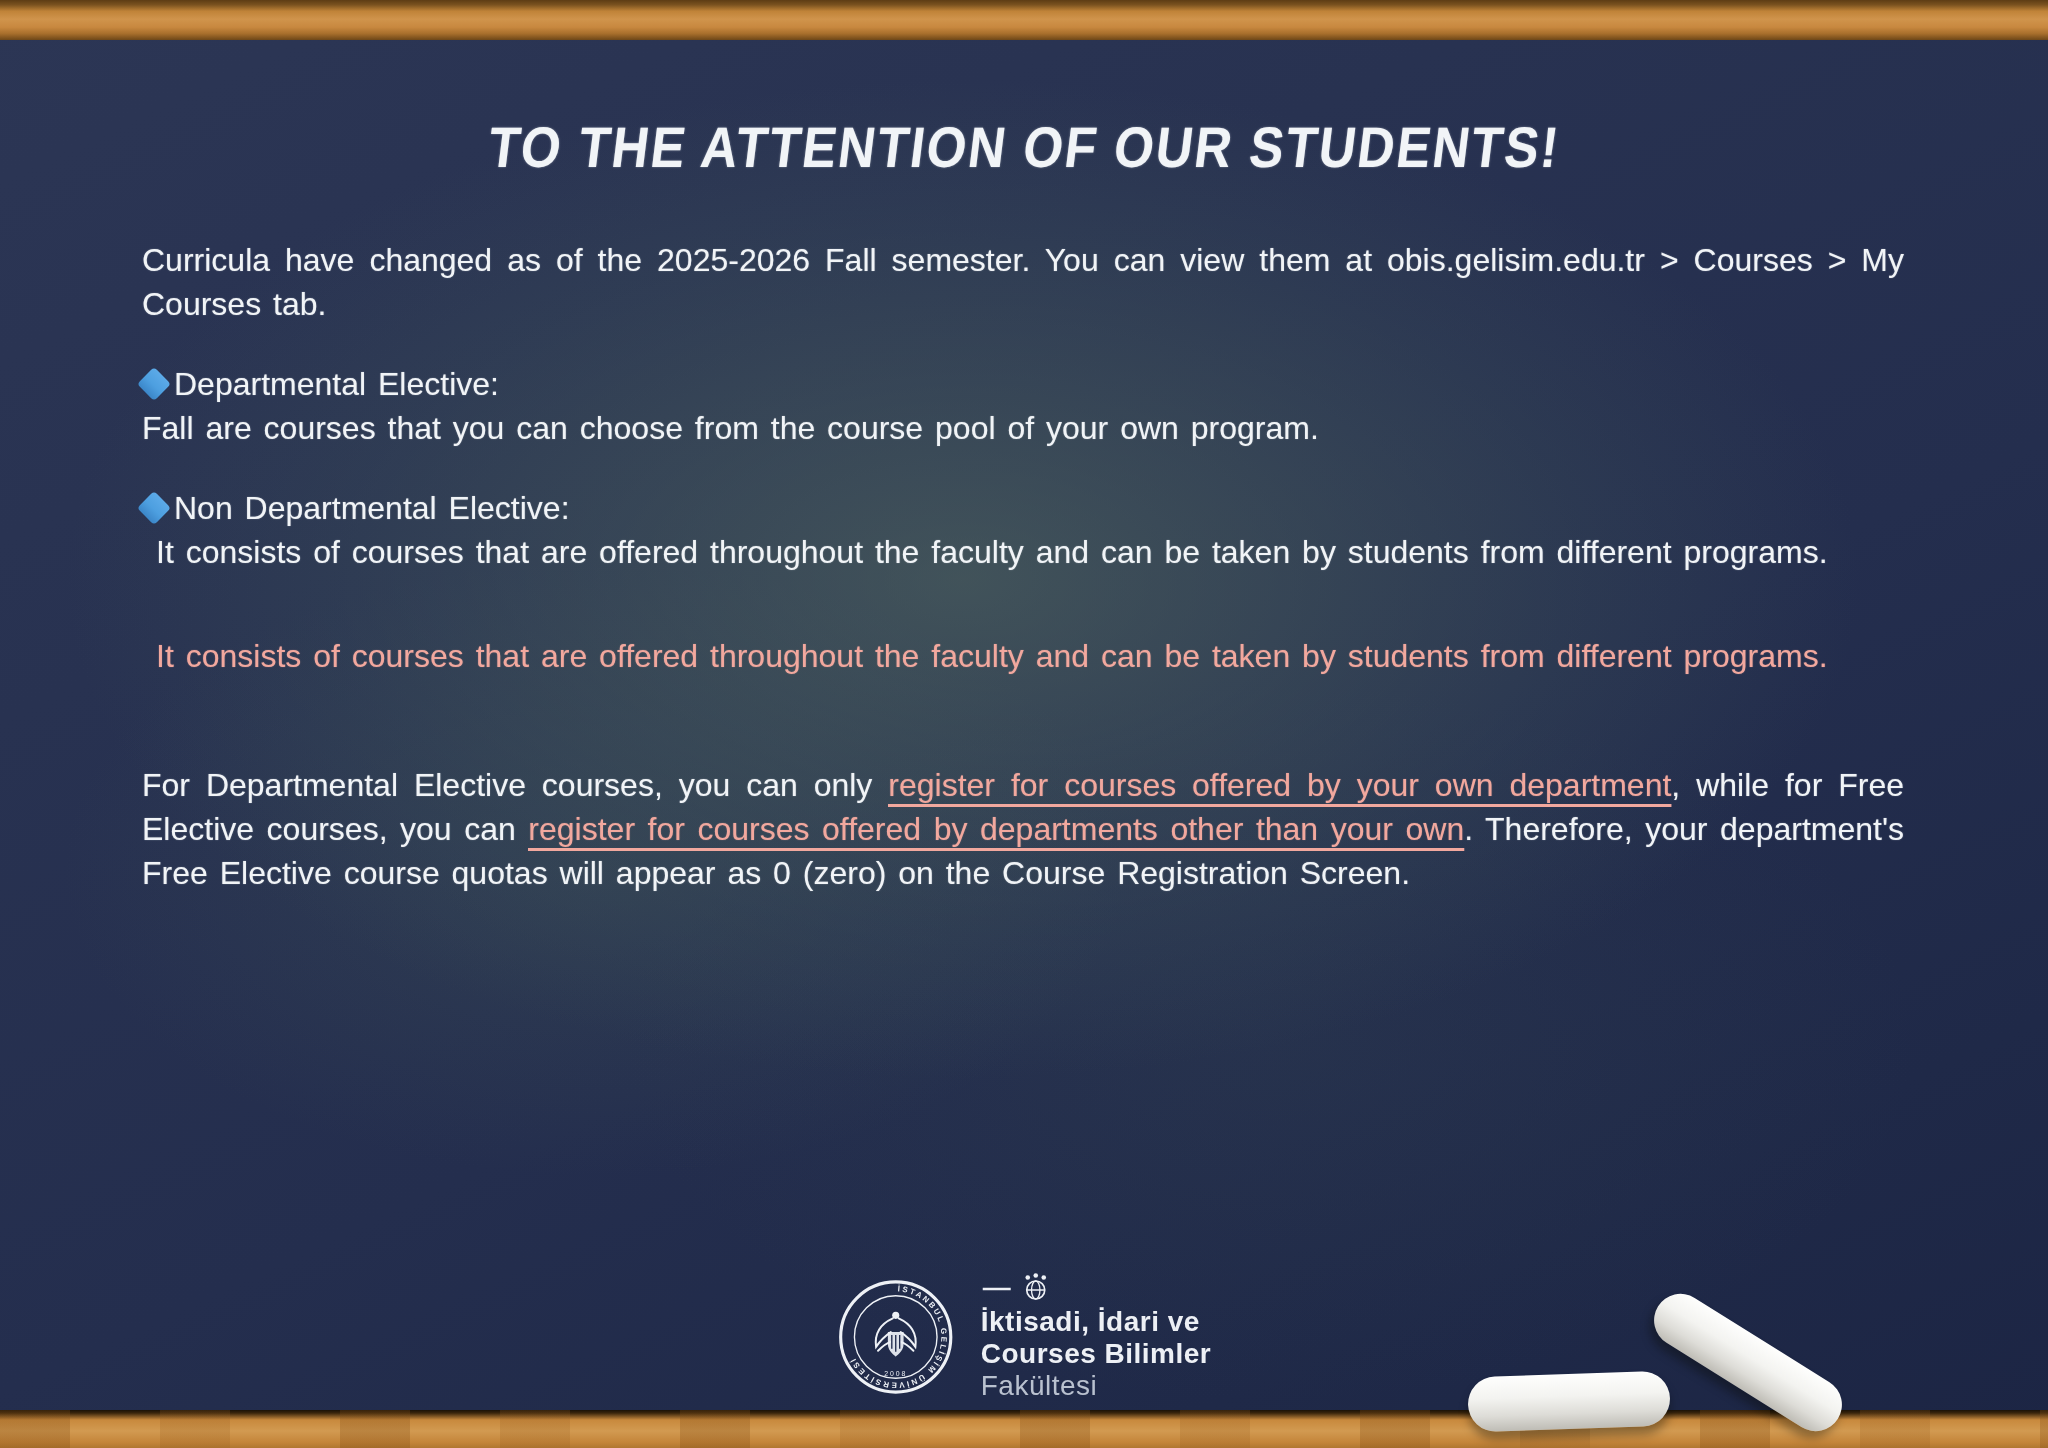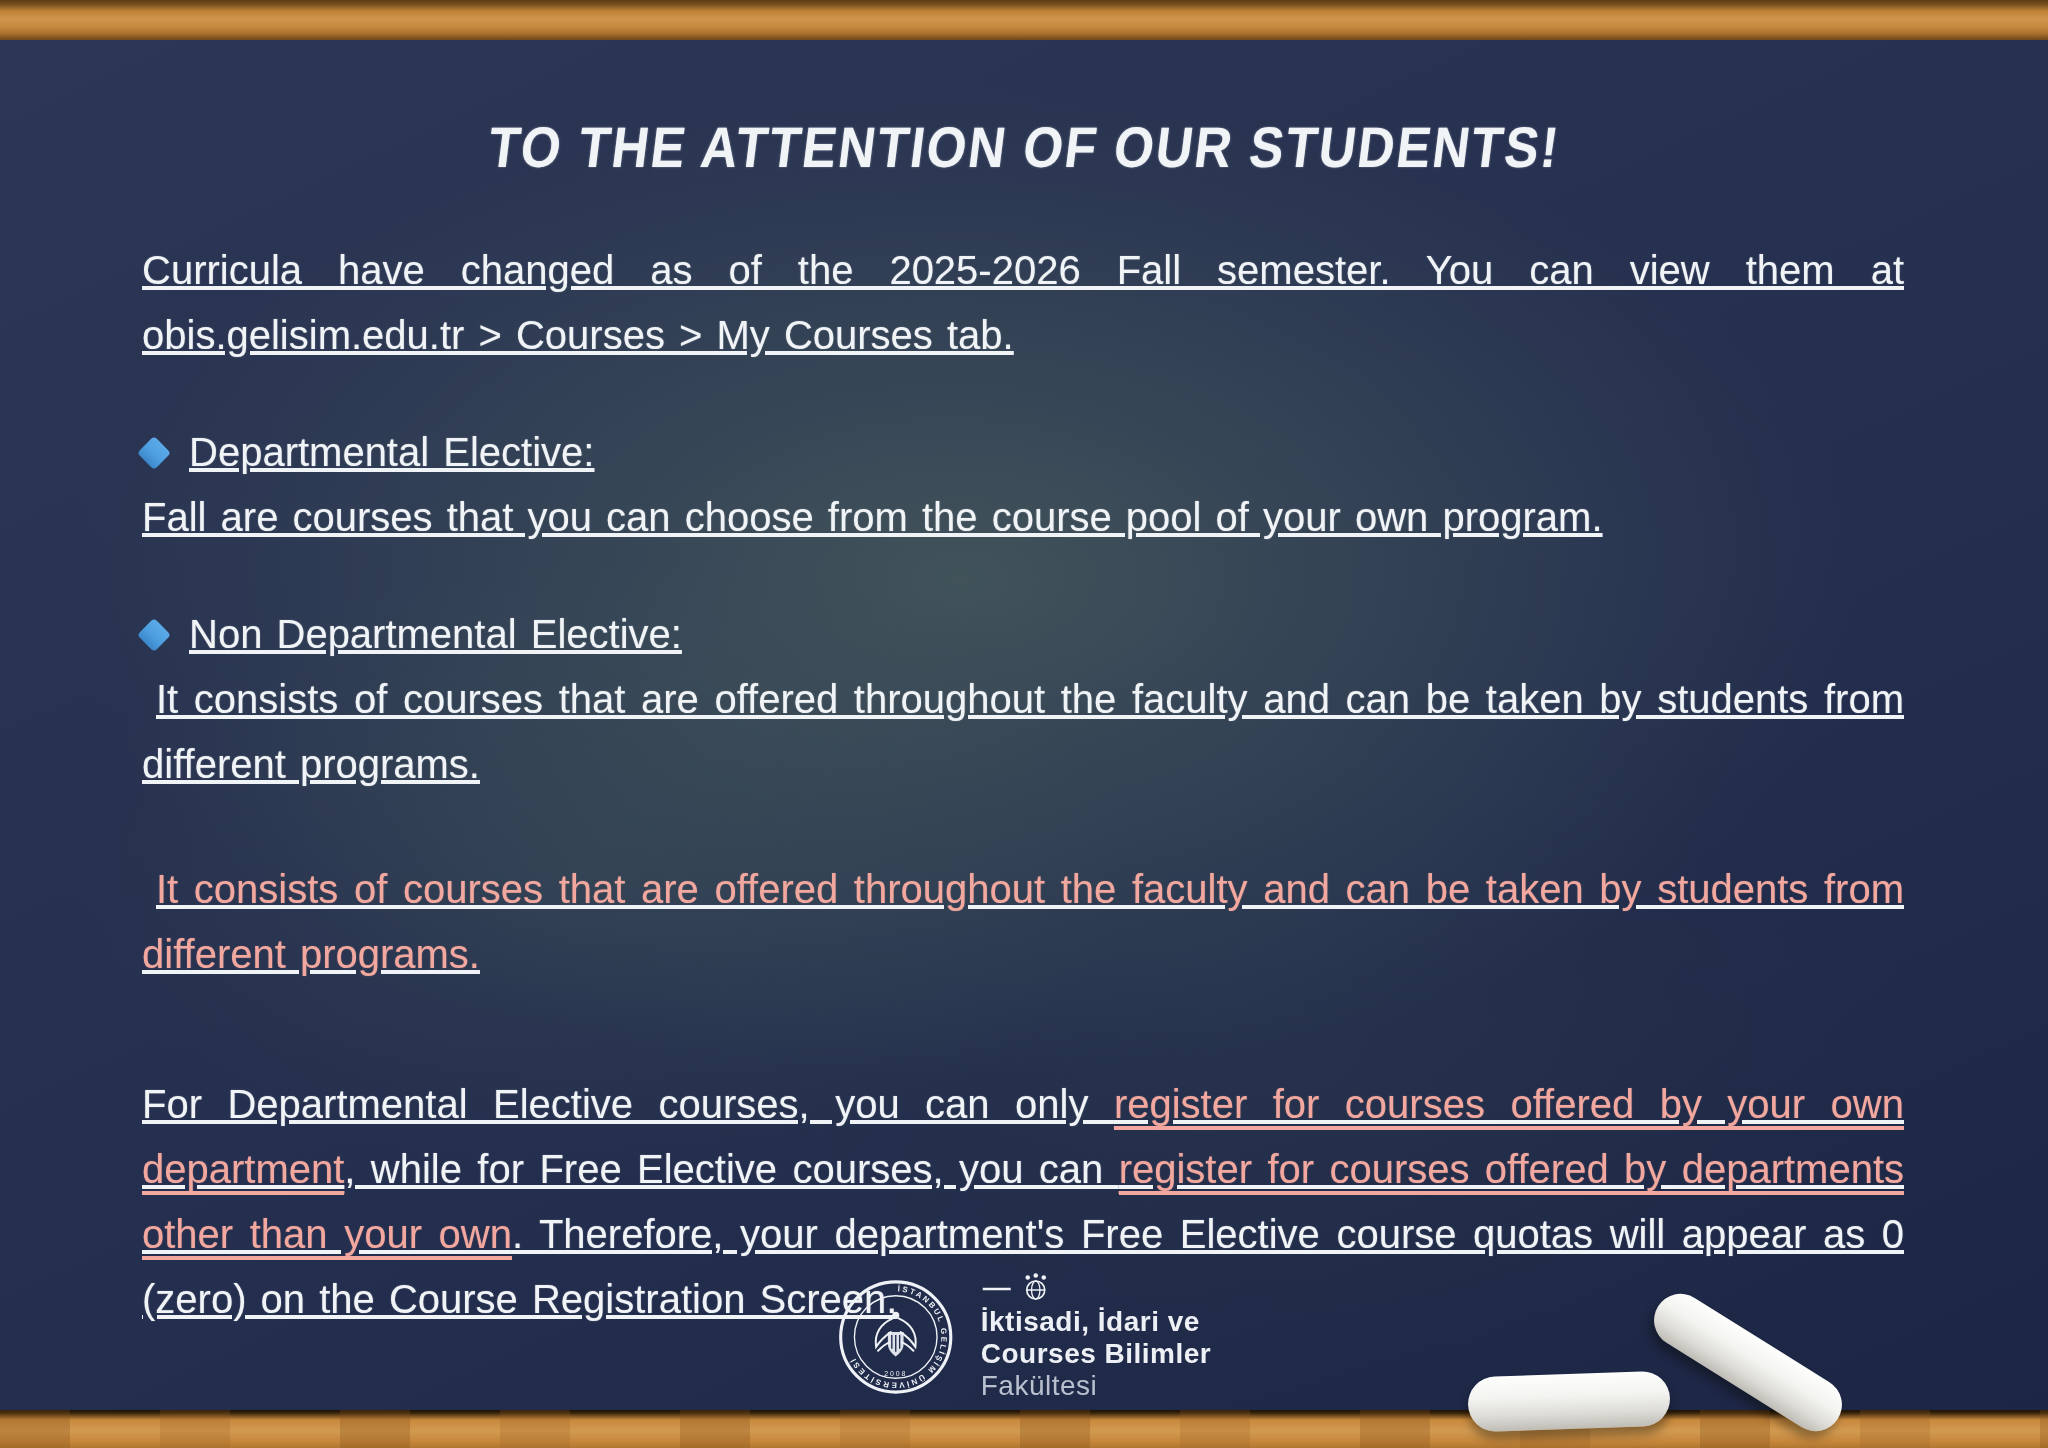--- a/index.html
+++ b/index.html
@@ -49,28 +49,27 @@
     letter-spacing:2px;
     color:var(--chalk-white);
     transform:skewX(-7deg) scaleY(1.12);
     text-shadow:0 0 2px rgba(244,247,250,.45);
     white-space:nowrap;
   }
   
   .content{
     position:absolute;left:142px;top:238px;width:1762px;z-index:2;
     color:var(--chalk-white);
-    font-size:40px;line-height:65px;
+    font-size:32px;line-height:44px;
     word-spacing:3px;
     text-shadow:0 0 1.5px rgba(240,244,248,.4);
-    text-decoration:underline;
   }
   .para{text-align:justify;}
   .indent{text-indent:14px;}
-  .bullet-head{margin-top:52px;display:flex;align-items:center;gap:23px;text-align:right;}
+  .bullet-head{margin-top:36px;display:flex;align-items:center;gap:8px;text-align:right;}
   .diamond{
     width:24px;height:24px;flex:0 0 24px;
     background:linear-gradient(180deg,#5caae8 0%,var(--accent-blue) 55%,#3b86c8 100%);
     transform:rotate(45deg);
     border-radius:4px;
   }
   .salmon-para{color:var(--salmon);margin-top:60px;text-shadow:0 0 1.5px rgba(242,168,158,.4);}
   .final-para{margin-top:85px;}
   .u{
     color:var(--salmon);

